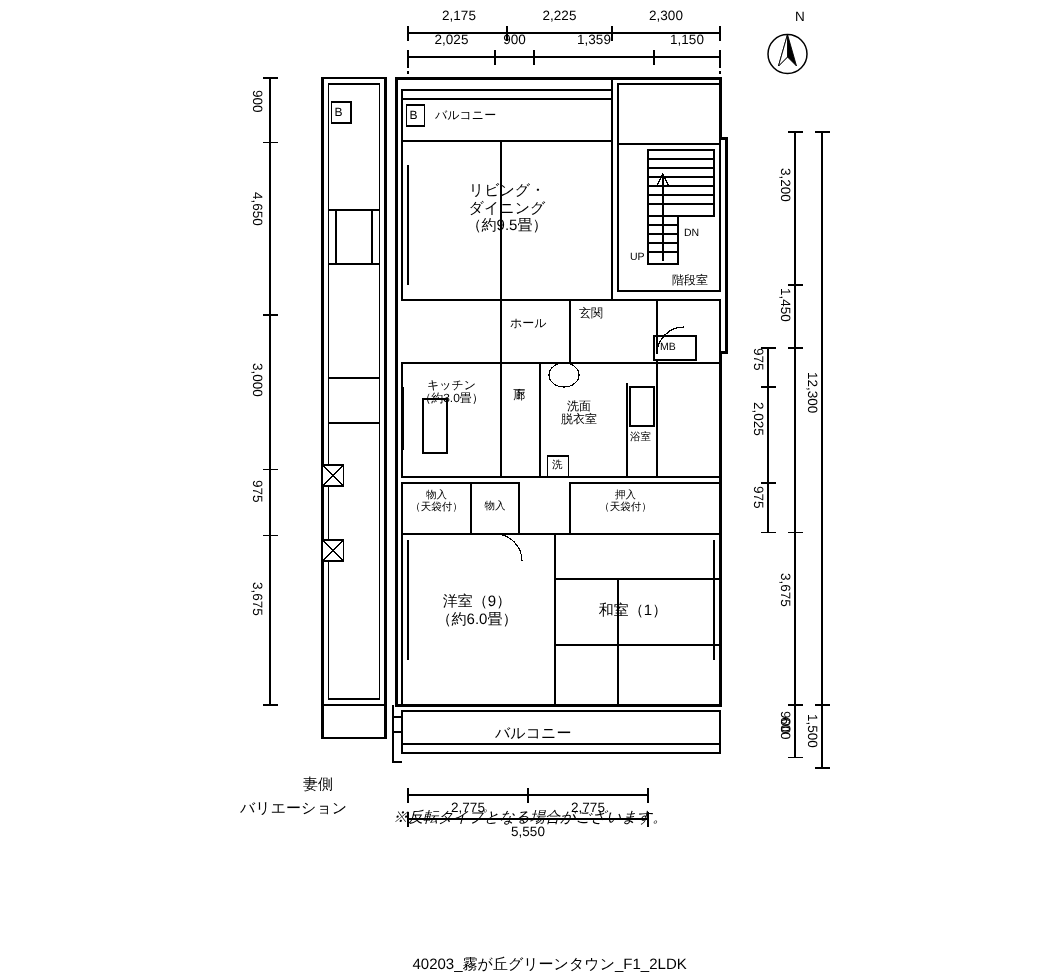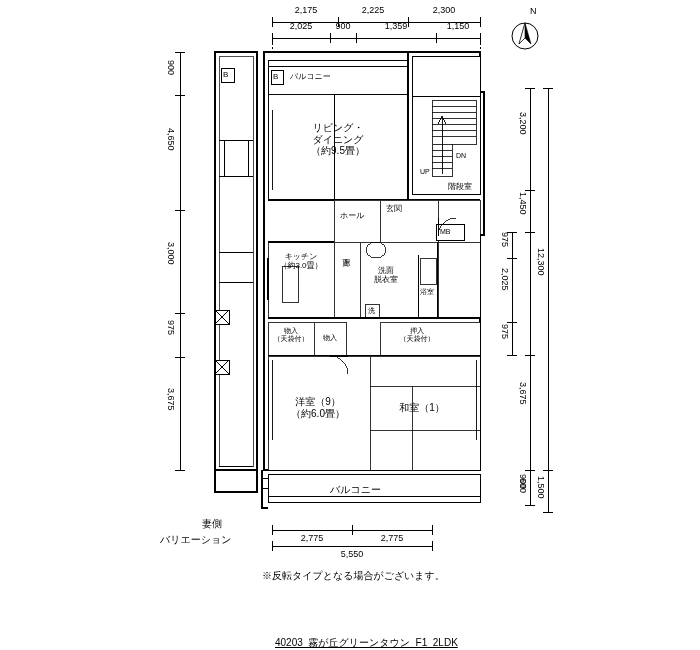--- a/index.html
+++ b/index.html
@@ -21,21 +21,21 @@
     color:#000;
   }
   .lbl.small{font-size:8px;}
   .lbl.tiny{font-size:7px;}
   .lbl.dim{font-size:9px;}
   .vert{
     writing-mode:vertical-rl;
     text-orientation:mixed;
   }
   .note{font-size:10px;line-height:1.55;white-space:pre;}
-  .code{font-size:10px;text-decoration:underline;}
+  .code{font-size:10px;}
   .ctr{text-align:center;}
   svg{display:block;}
 </style>
 </head>
 <body>
 
 <div id="stage">
 
   <svg class="abs" style="left:0;top:0;" width="700" height="650" viewBox="0 0 700 650">
     <g fill="none" stroke="#000" stroke-width="1" shape-rendering="crispEdges">
@@ -288,17 +288,17 @@
 
   <div class="lbl ctr" style="left:278px;top:396px;width:80px;">洋室（9）
 （約6.0畳）</div>
   <div class="lbl ctr" style="left:382px;top:402px;width:80px;">和室（1）</div>
 
   <div class="lbl" style="left:330px;top:484px;">バルコニー</div>
 
   <div class="lbl" style="left:160px;top:518px;font-size:10px;margin-left:42px;">妻側</div>
   <div class="lbl" style="left:160px;top:534px;font-size:10px;">バリエーション</div>
 
-  <div class="note abs" style="left:262px;top:568px;">※反転タイプとなる場合がございます。</div>
+  <div class="note abs" style="left:262px;top:538px;font-style:italic;">※反転タイプとなる場合がございます。</div>
 
   <div class="code abs" style="left:275px;top:636px;">40203_霧が丘グリーンタウン_F1_2LDK</div>
 
 </div>
 
 </body></html>

